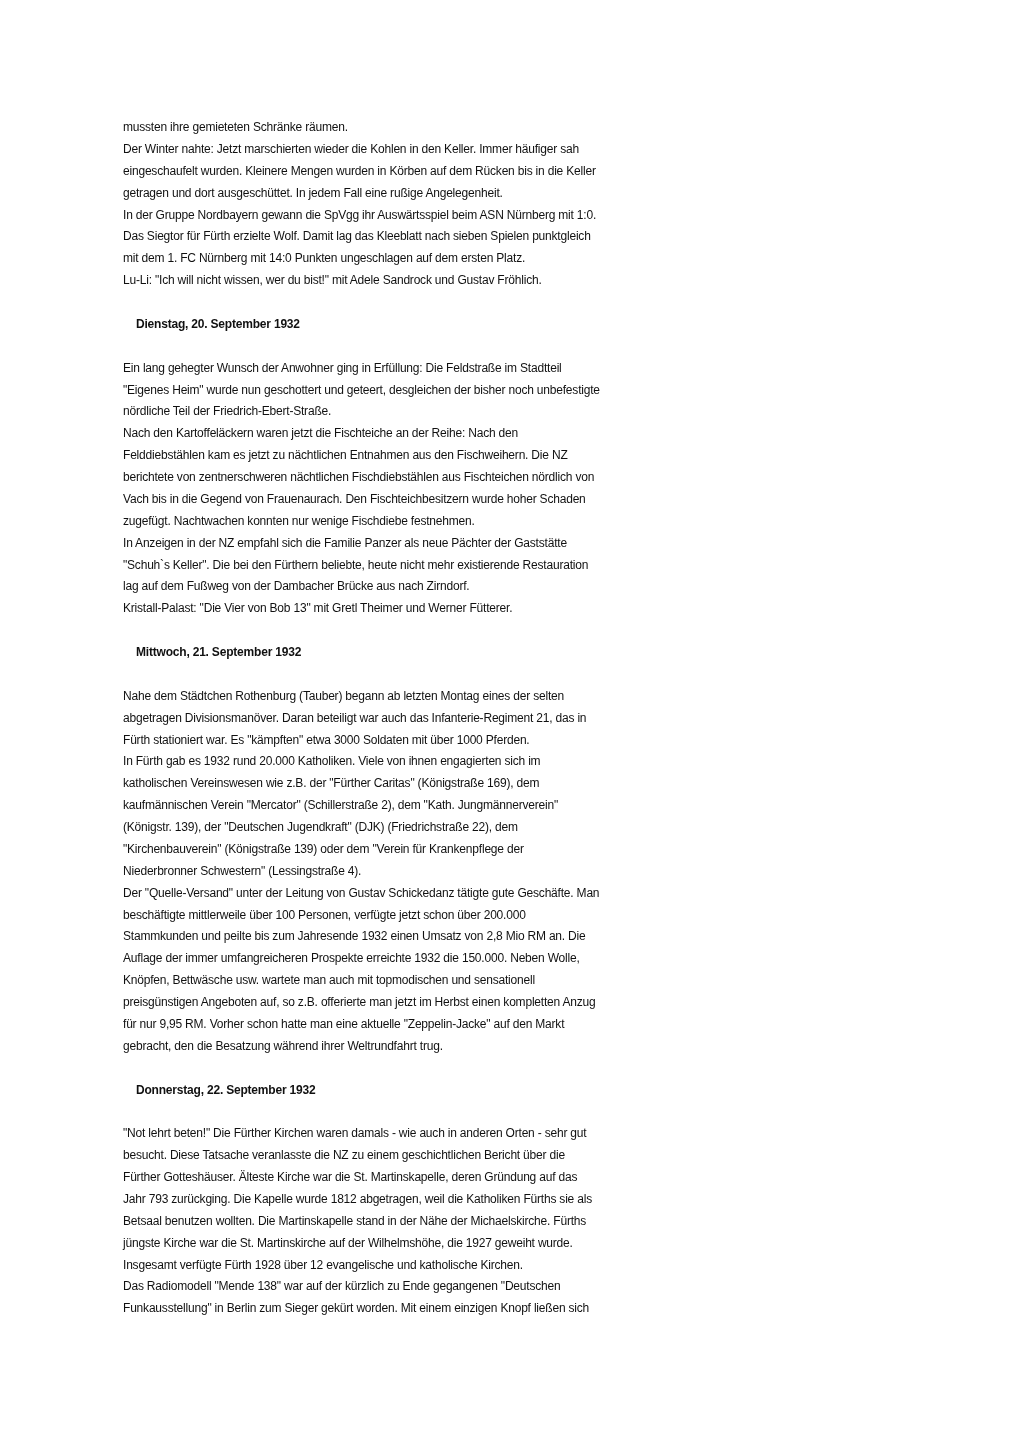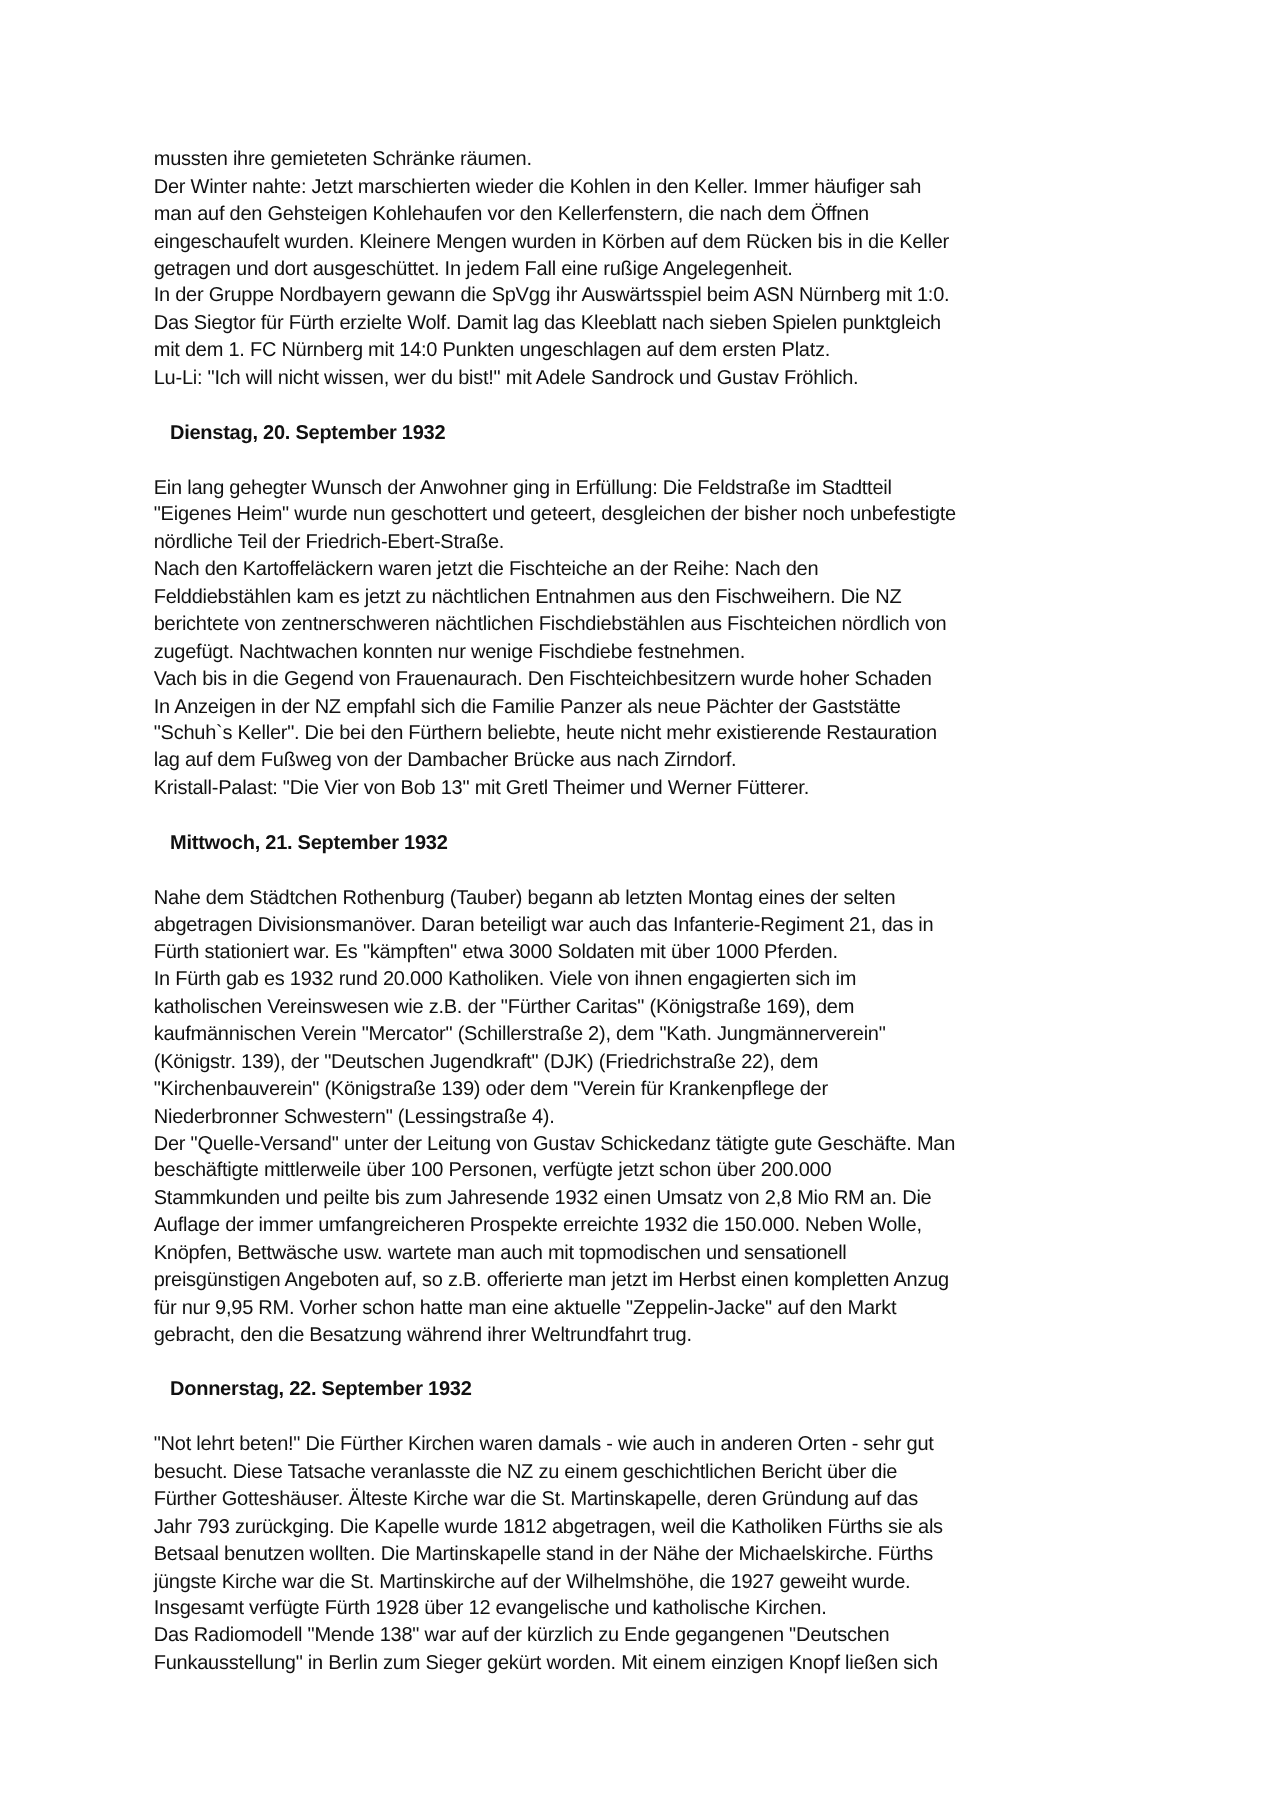--- a/index.html
+++ b/index.html
@@ -13,61 +13,60 @@
     height: 1448px;
     background: #ffffff;
     overflow: hidden;
     font-family: "Liberation Sans", "DejaVu Sans", sans-serif;
   }
   .content {
     position: absolute;
     left: 123px;
     top: 117px;
     width: 800px;
-    font-size: 16px;
+    font-size: 12px;
     line-height: 21.88px;
     color: #111111;
     letter-spacing: -0.2px;
   }
   .block { margin: 0; }
   .block + .block { margin-top: 21.88px; }
   .block.heading .line { font-weight: bold; margin-left: 13px; }
   .line {
     white-space: pre;
     min-height: 21.88px;
   }
 </style>
 </head>
 <body>
 
 <div class="page">
   <div class="content">
       <div class="block">
         <div class="line">mussten ihre gemieteten Schränke räumen.</div>
         <div class="line">Der Winter nahte: Jetzt marschierten wieder die Kohlen in den Keller. Immer häufiger sah</div>
-        <div class="line">man auf den Gehsteigen Kohlehaufen vor den Kellerfenstern, die nach dem Öffnen</div>
         <div class="line">eingeschaufelt wurden. Kleinere Mengen wurden in Körben auf dem Rücken bis in die Keller</div>
         <div class="line">getragen und dort ausgeschüttet. In jedem Fall eine rußige Angelegenheit.</div>
         <div class="line">In der Gruppe Nordbayern gewann die SpVgg ihr Auswärtsspiel beim ASN Nürnberg mit 1:0.</div>
         <div class="line">Das Siegtor für Fürth erzielte Wolf. Damit lag das Kleeblatt nach sieben Spielen punktgleich</div>
         <div class="line">mit dem 1. FC Nürnberg mit 14:0 Punkten ungeschlagen auf dem ersten Platz.</div>
         <div class="line">Lu-Li: "Ich will nicht wissen, wer du bist!" mit Adele Sandrock und Gustav Fröhlich.</div>
       </div>
       <div class="block heading">
         <div class="line">Dienstag, 20. September 1932</div>
       </div>
       <div class="block">
         <div class="line">Ein lang gehegter Wunsch der Anwohner ging in Erfüllung: Die Feldstraße im Stadtteil</div>
         <div class="line">"Eigenes Heim" wurde nun geschottert und geteert, desgleichen der bisher noch unbefestigte</div>
         <div class="line">nördliche Teil der Friedrich-Ebert-Straße.</div>
         <div class="line">Nach den Kartoffeläckern waren jetzt die Fischteiche an der Reihe: Nach den</div>
         <div class="line">Felddiebstählen kam es jetzt zu nächtlichen Entnahmen aus den Fischweihern. Die NZ</div>
         <div class="line">berichtete von zentnerschweren nächtlichen Fischdiebstählen aus Fischteichen nördlich von</div>
+        <div class="line">Vach bis in die Gegend von Frauenaurach. Den Fischteichbesitzern wurde hoher Schaden</div>
         <div class="line">zugefügt. Nachtwachen konnten nur wenige Fischdiebe festnehmen.</div>
-        <div class="line">Vach bis in die Gegend von Frauenaurach. Den Fischteichbesitzern wurde hoher Schaden</div>
         <div class="line">In Anzeigen in der NZ empfahl sich die Familie Panzer als neue Pächter der Gaststätte</div>
         <div class="line">"Schuh`s Keller". Die bei den Fürthern beliebte, heute nicht mehr existierende Restauration</div>
         <div class="line">lag auf dem Fußweg von der Dambacher Brücke aus nach Zirndorf.</div>
         <div class="line">Kristall-Palast: "Die Vier von Bob 13" mit Gretl Theimer und Werner Fütterer.</div>
       </div>
       <div class="block heading">
         <div class="line">Mittwoch, 21. September 1932</div>
       </div>
       <div class="block">
         <div class="line">Nahe dem Städtchen Rothenburg (Tauber) begann ab letzten Montag eines der selten</div>

